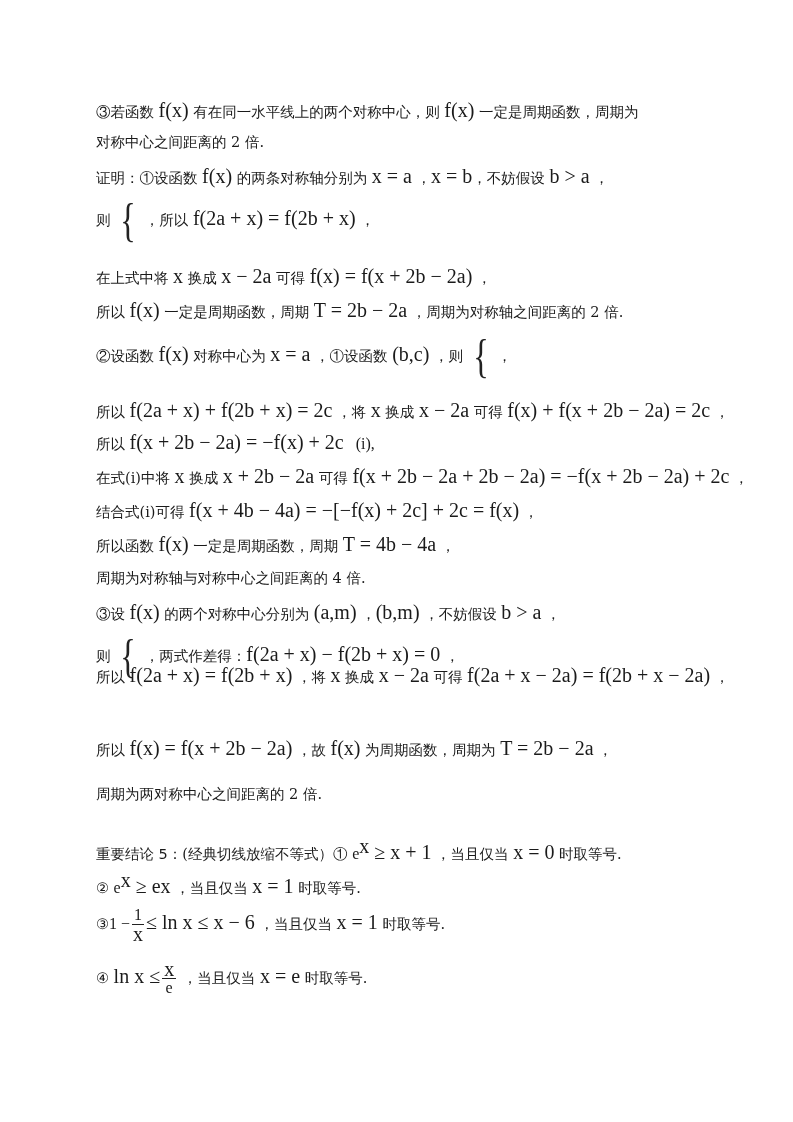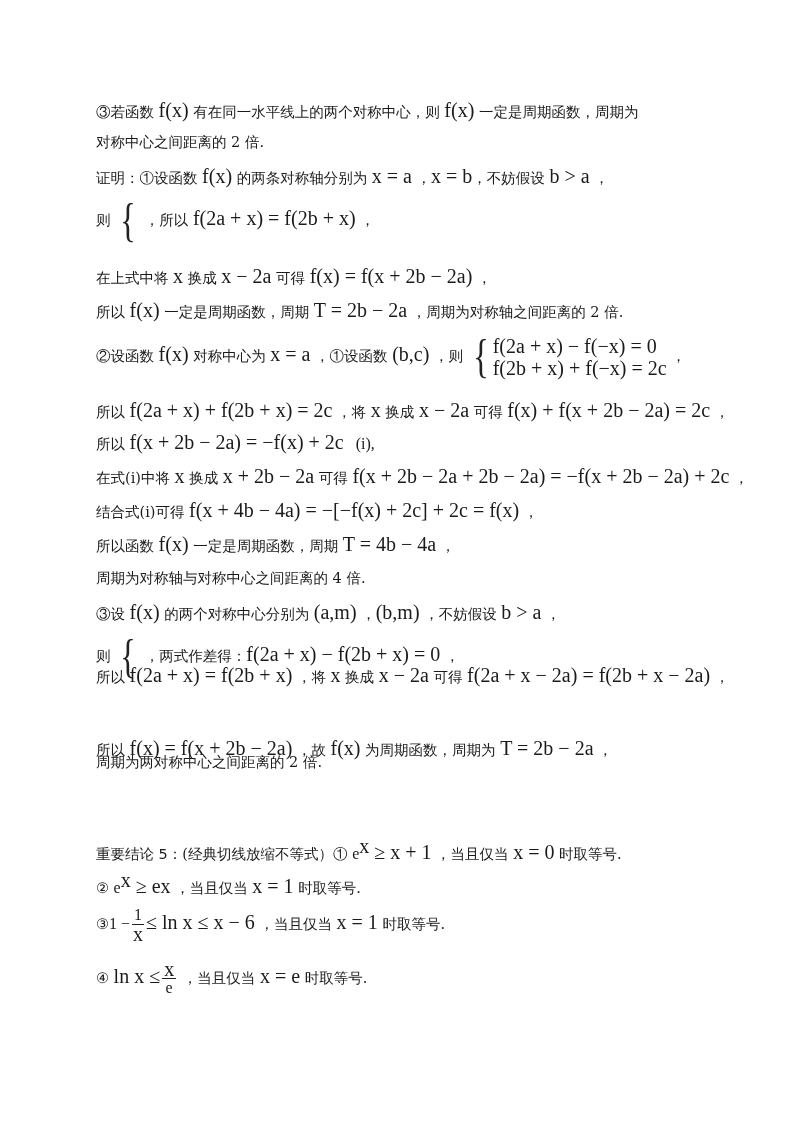--- a/index.html
+++ b/index.html
@@ -43,24 +43,20 @@
   <span>在上式中将 </span><span class="m">x</span><span> 换成 </span><span class="m">x − 2a</span><span> 可得 </span><span class="m">f(x) = f(x + 2b − 2a)</span><span> ，</span>
 </div>
 <div class="line" style="top:300px">
   <span>所以 </span><span class="m">f(x)</span><span> 一定是周期函数，周期 </span><span class="m">T = 2b − 2a</span><span> ，周期为对称轴之间距离的 2 倍.</span>
 </div>
 
 <div class="line" style="top:334px; line-height:normal">
   <span>②设函数 </span><span class="m">f(x)</span><span> 对称中心为 </span><span class="m">x = a</span><span> ，①设函数 </span><span class="m">(b,c)</span><span> ，则</span>
   <span class="sys">
     <span class="brace">{</span>
-    <span class="rows">
-      <span class="m">f(2a + x) − f(−x) = 0</span>
-      <span class="m">f(2b + x) + f(−x) = 2c</span>
-    </span>
   </span><span> ，</span>
 </div>
 <div class="line" style="top:400px">
   <span>所以 </span><span class="m">f(2a + x) + f(2b + x) = 2c</span><span> ，将 </span><span class="m">x</span><span> 换成 </span><span class="m">x − 2a</span><span> 可得 </span><span class="m">f(x) + f(x + 2b − 2a) = 2c</span><span> ，</span>
 </div>
 <div class="line" style="top:432px">
   <span>所以 </span><span class="m">f(x + 2b − 2a) = −f(x) + 2c</span><span class="n" style="white-space:pre">   (i),</span>
 </div>
 <div class="line" style="top:466px">
   <span>在式(i)中将 </span><span class="m">x</span><span> 换成 </span><span class="m">x + 2b − 2a</span><span> 可得 </span><span class="m">f(x + 2b − 2a + 2b − 2a) = −f(x + 2b − 2a) + 2c</span><span> ，</span>
@@ -84,21 +80,21 @@
     <span class="brace">{</span>
   </span>
   <span>，两式作差得：</span><span class="m">f(2a + x) − f(2b + x) = 0</span><span> ，</span>
 </div>
 <div class="line" style="top:665px">
   <span>所以 </span><span class="m">f(2a + x) = f(2b + x)</span><span> ，将 </span><span class="m">x</span><span> 换成 </span><span class="m">x − 2a</span><span> 可得 </span><span class="m">f(2a + x − 2a) = f(2b + x − 2a)</span><span> ，</span>
 </div>
 <div class="line" style="top:738px">
   <span>所以 </span><span class="m">f(x) = f(x + 2b − 2a)</span><span> ，故 </span><span class="m">f(x)</span><span> 为周期函数，周期为 </span><span class="m">T = 2b − 2a</span><span> ，</span>
 </div>
-<div class="line" style="top:752px">
+<div class="line" style="top:784px">
   <span>周期为两对称中心之间距离的 2 倍.</span>
 </div>
 
 <div class="line" style="top:836px">
   <span class="b">重要结论 5</span><span>：(经典切线放缩不等式）</span><span>① </span><span class="n">e</span><sup class="m">x</sup><span class="m"> ≥ x + 1</span><span> ，当且仅当 </span><span class="m">x = 0</span><span> 时取等号.</span>
 </div>
 <div class="line" style="top:870px">
   <span>② </span><span class="n">e</span><sup class="m">x</sup><span class="m"> ≥ ex</span><span> ，当且仅当 </span><span class="m">x = 1</span><span> 时取等号.</span>
 </div>
 <div class="line" style="top:906px; line-height:normal">

